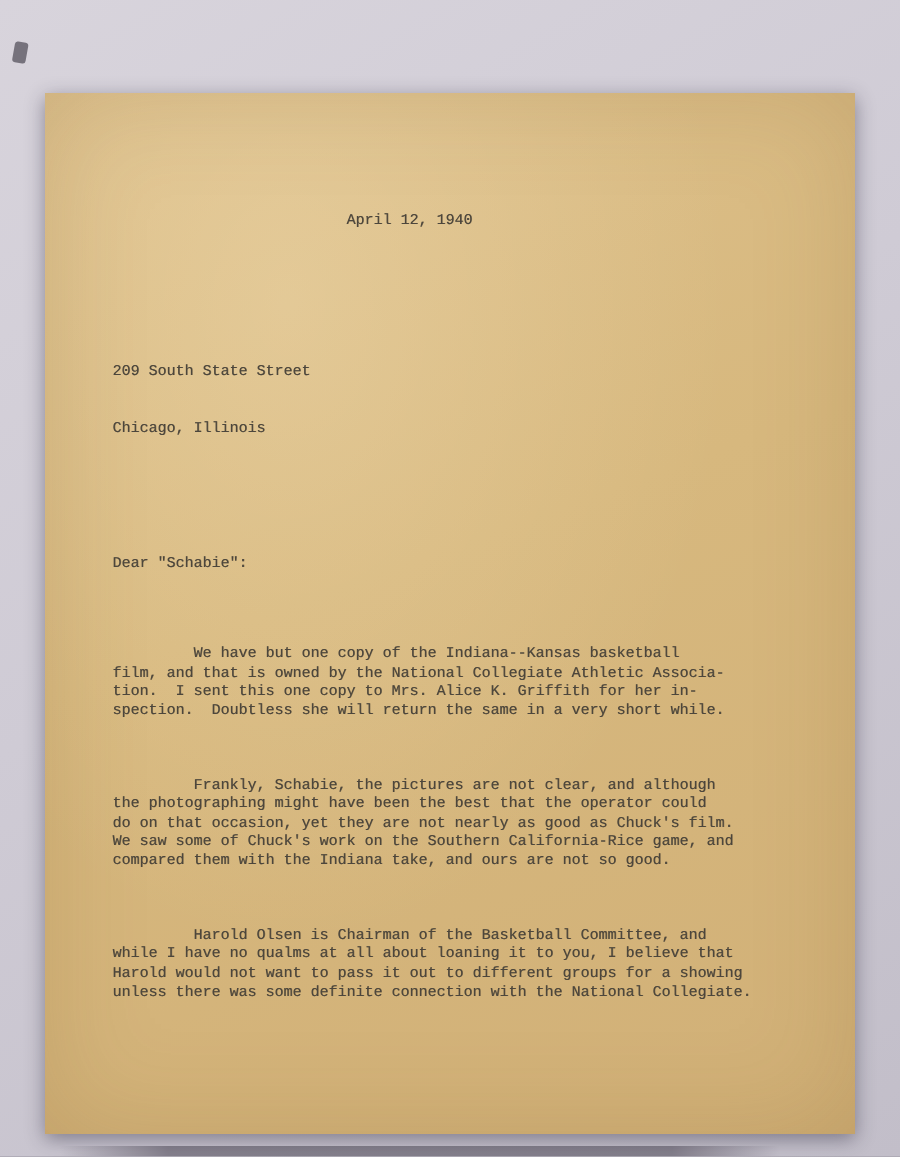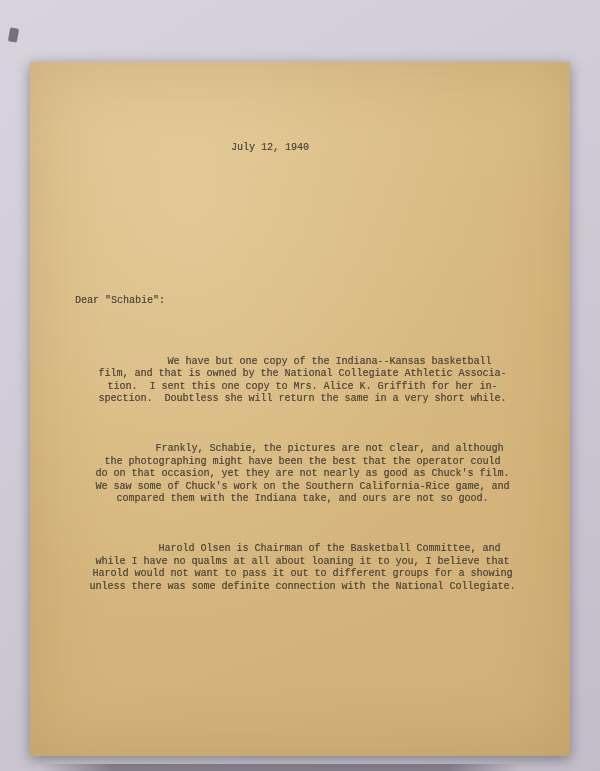--- a/index.html
+++ b/index.html
@@ -40,35 +40,37 @@
     font-family: "Liberation Mono", "DejaVu Sans Mono", monospace;
     font-size: 10px;
     line-height: 12.6px;
     color: #4c463c;
     white-space: pre;
     text-shadow: 0.3px 0.3px 0.4px rgba(70,62,50,0.55);
   }
   .date       { margin-left: 156px; margin-bottom: 26px; }
   .address    { margin-bottom: 6px; }
   .salutation { margin: 8px 0 10px 0; }
-  .para       { margin-bottom: 12px; text-align: center; }
+  .para       { margin-bottom: 12px; }
 </style>
 </head>
 <body>
 
 <div class="scan">
   <div class="corner-mark"></div>
   <div class="bottom-strip"></div>
 
   <div class="paper">
     <div class="content">
 
-      <div class="date">July 12, 1940</div>
+      <div class="date">April 12, 1940</div>
 
       <div class="address">
+        <div>209 South State Street</div>
+        <div>Chicago, Illinois</div>
       </div>
 
       <div class="salutation">Dear "Schabie":</div>
 
       <div class="para">         We have but one copy of the Indiana--Kansas basketball
 film, and that is owned by the National Collegiate Athletic Associa-
 tion.  I sent this one copy to Mrs. Alice K. Griffith for her in-
 spection.  Doubtless she will return the same in a very short while.</div>
       <div class="para">         Frankly, Schabie, the pictures are not clear, and although
 the photographing might have been the best that the operator could

